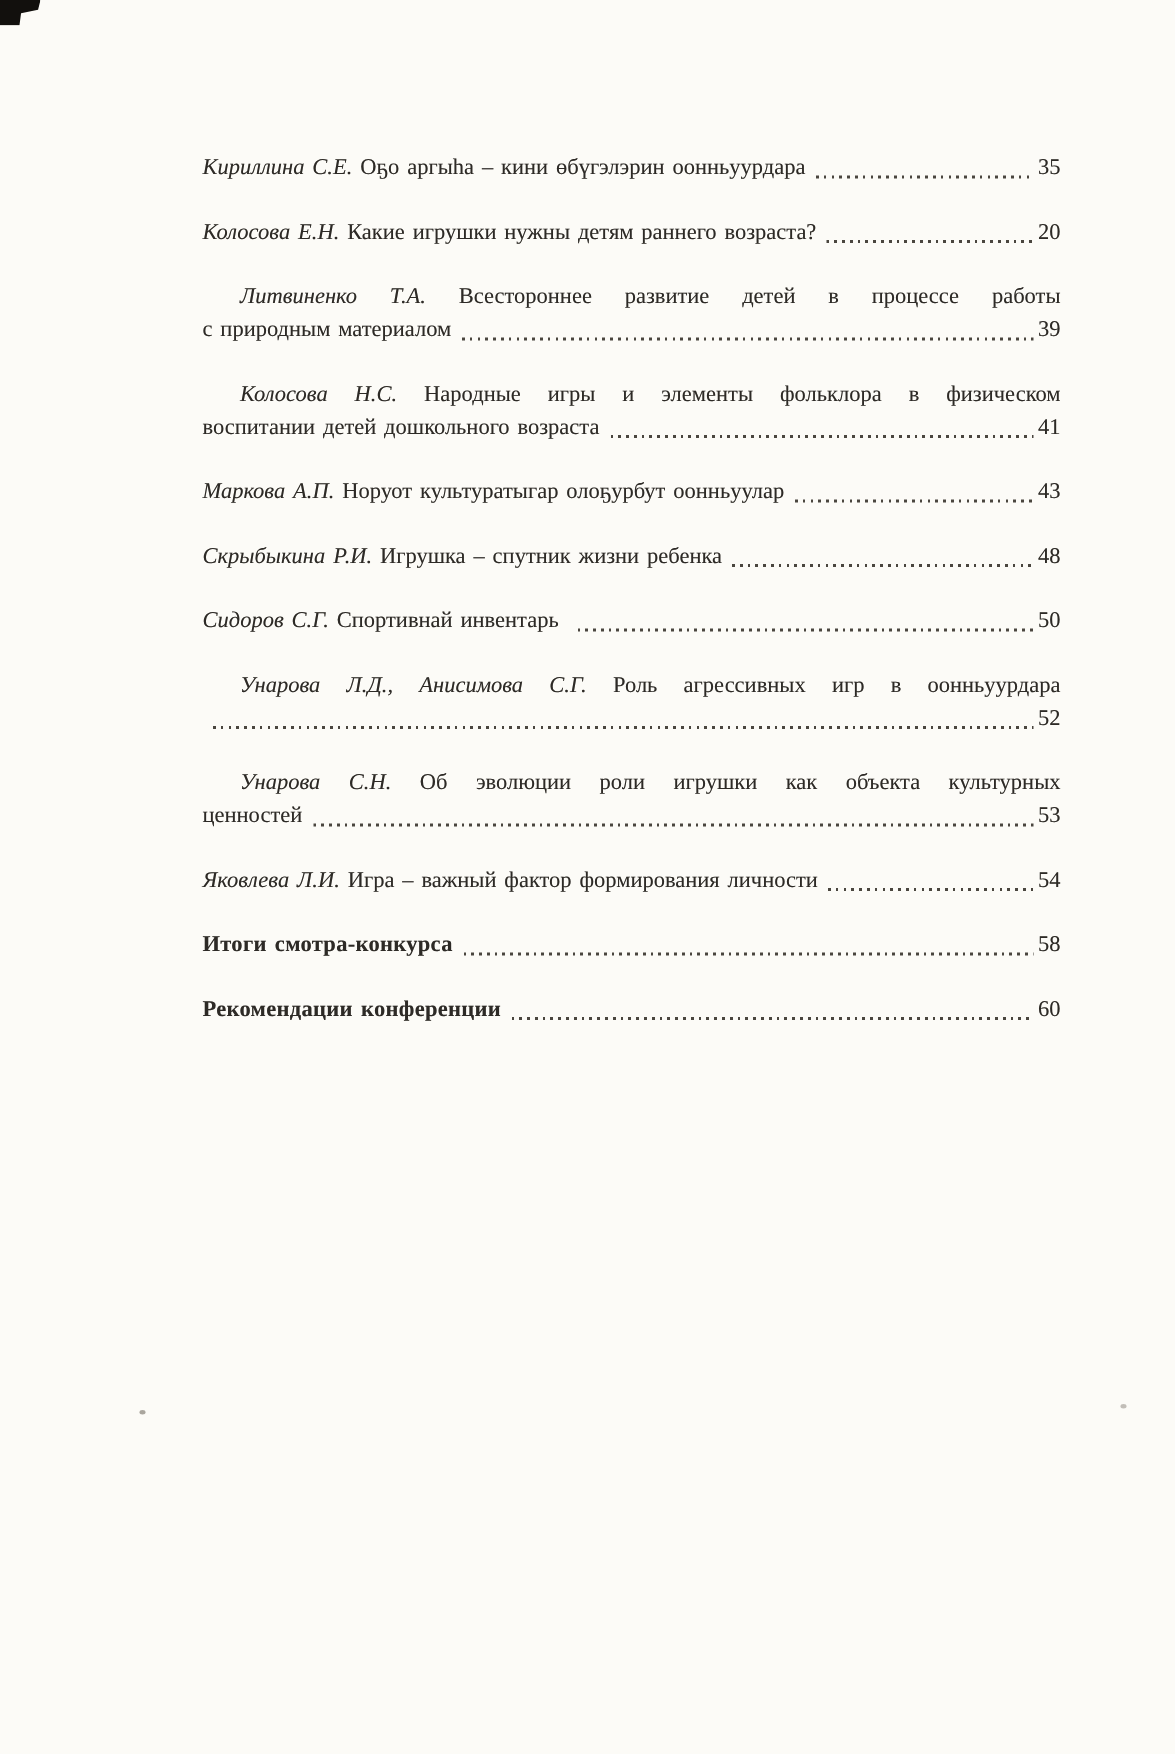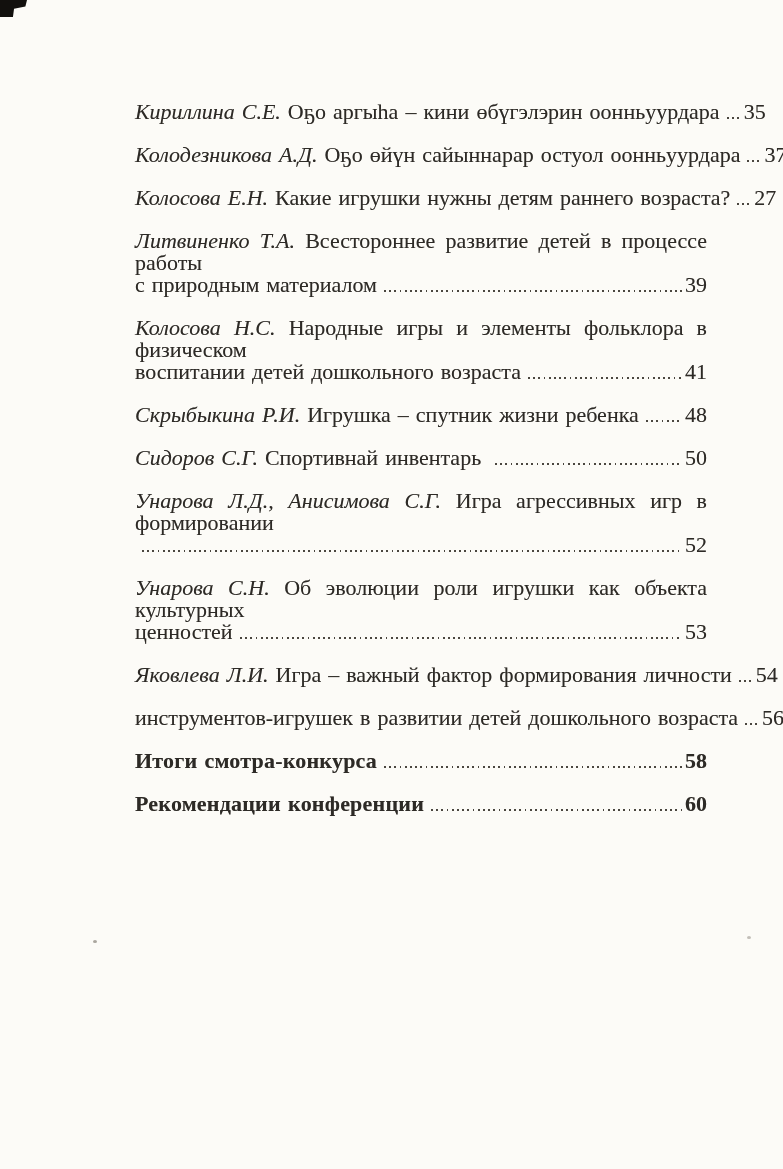--- a/index.html
+++ b/index.html
@@ -15,29 +15,29 @@
     text-shadow: 0 0 0.4px rgba(45,42,38,0.35);
   }
   .toc {
     position: absolute;
     left: 135px;
     top: 101px;
     width: 572px;
   }
   .entry {
     margin: 0 0 21px 0;
-    font-size: 22px;
+    font-size: 15px;
     line-height: 22px;
     word-spacing: 1.5px;
   }
   .entry.bold { font-weight: 700; letter-spacing: 0.2px; }
-  .entry.bold .pagenum { font-weight: 700; letter-spacing: 0; }
+  .entry.bold .pagenum { font-weight: 400; letter-spacing: 0; }
   .author { font-style: italic; }
   .first-line { display: block; }
-  .first-line.justify { text-align: justify; text-align-last: justify; }
+  .first-line.justify { text-align: justify; text-align-last: justify; margin-left: 25px; }
   .last-line { display: flex; align-items: baseline; }
   .last-line .text { flex: 0 1 auto; white-space: nowrap; }
   .dots {
     flex: 1 1 14px;
     min-width: 14px;
     height: 2px;
     align-self: flex-end;
     margin: 0 3px 4px 7px;
     background: repeating-linear-gradient(90deg, #4a463f 0 1.8px, transparent 1.8px 5.2px);
   }
@@ -69,33 +69,26 @@
 <div class="toc">
 
   <p class="entry">
     <span class="last-line">
       <span class="text"><i class="author">Кириллина С.Е.</i> <span>Оҕо аргыһа – кини өбүгэлэрин оонньуурдара</span></span>
       <span class="dots"></span>
       <span class="pagenum">35</span>
     </span>
   </p>
 
-  <p class="entry">
-    <span class="last-line">
-      <span class="text"><i class="author">Колодезникова А.Д.</i> <span>Оҕо өйүн сайыннарар остуол оонньуурдара</span></span>
-      <span class="dots"></span>
-      <span class="pagenum">37</span>
-    </span>
-  </p>
 
   <p class="entry">
     <span class="last-line">
       <span class="text"><i class="author">Колосова Е.Н.</i> <span>Какие игрушки нужны детям раннего возраста?</span></span>
       <span class="dots"></span>
-      <span class="pagenum">27</span>
+      <span class="pagenum">20</span>
     </span>
   </p>
 
   <p class="entry">
     <span class="first-line justify"><i class="author">Литвиненко Т.А.</i> <span>Всестороннее развитие детей в процессе работы</span></span>
     <span class="last-line">
       <span class="text">с природным материалом</span>
       <span class="dots"></span>
       <span class="pagenum">39</span>
     </span>
@@ -103,41 +96,48 @@
 
   <p class="entry">
     <span class="first-line justify"><i class="author">Колосова Н.С.</i> <span>Народные игры и элементы фольклора в физическом</span></span>
     <span class="last-line">
       <span class="text">воспитании детей дошкольного возраста</span>
       <span class="dots"></span>
       <span class="pagenum">41</span>
     </span>
   </p>
 
+  <p class="entry">
+    <span class="last-line">
+      <span class="text"><i class="author">Маркова А.П.</i> <span>Норуот культуратыгар олоҕурбут оонньуулар</span></span>
+      <span class="dots"></span>
+      <span class="pagenum">43</span>
+    </span>
+  </p>
 
 
 
   <p class="entry">
     <span class="last-line">
       <span class="text"><i class="author">Скрыбыкина Р.И.</i> <span>Игрушка – спутник жизни ребенка</span></span>
       <span class="dots"></span>
       <span class="pagenum">48</span>
     </span>
   </p>
 
   <p class="entry">
     <span class="last-line">
       <span class="text"><i class="author">Сидоров С.Г.</i> <span>Спортивнай инвентарь</span>&nbsp;</span>
       <span class="dots"></span>
       <span class="pagenum">50</span>
     </span>
   </p>
 
   <p class="entry">
-    <span class="first-line justify"><i class="author">Унарова Л.Д., Анисимова С.Г.</i> <span>Игра агрессивных игр в формировании</span></span>
+    <span class="first-line justify"><i class="author">Унарова Л.Д., Анисимова С.Г.</i> <span>Роль агрессивных игр в оонньуурдара</span></span>
     <span class="last-line">
       <span class="dots"></span>
       <span class="pagenum">52</span>
     </span>
   </p>
 
   <p class="entry">
     <span class="first-line justify"><i class="author">Унарова С.Н.</i> <span>Об эволюции роли игрушки как объекта культурных</span></span>
     <span class="last-line">
       <span class="text">ценностей</span>
@@ -148,25 +148,20 @@
 
   <p class="entry">
     <span class="last-line">
       <span class="text"><i class="author">Яковлева Л.И.</i> <span>Игра – важный фактор формирования личности</span></span>
       <span class="dots"></span>
       <span class="pagenum">54</span>
     </span>
   </p>
 
   <p class="entry">
-    <span class="last-line">
-      <span class="text">инструментов-игрушек в развитии детей дошкольного возраста</span>
-      <span class="dots"></span>
-      <span class="pagenum">56</span>
-    </span>
   </p>
 
   <p class="entry bold">
     <span class="last-line">
       <span class="text">Итоги смотра-конкурса</span>
       <span class="dots"></span>
       <span class="pagenum">58</span>
     </span>
   </p>
 

